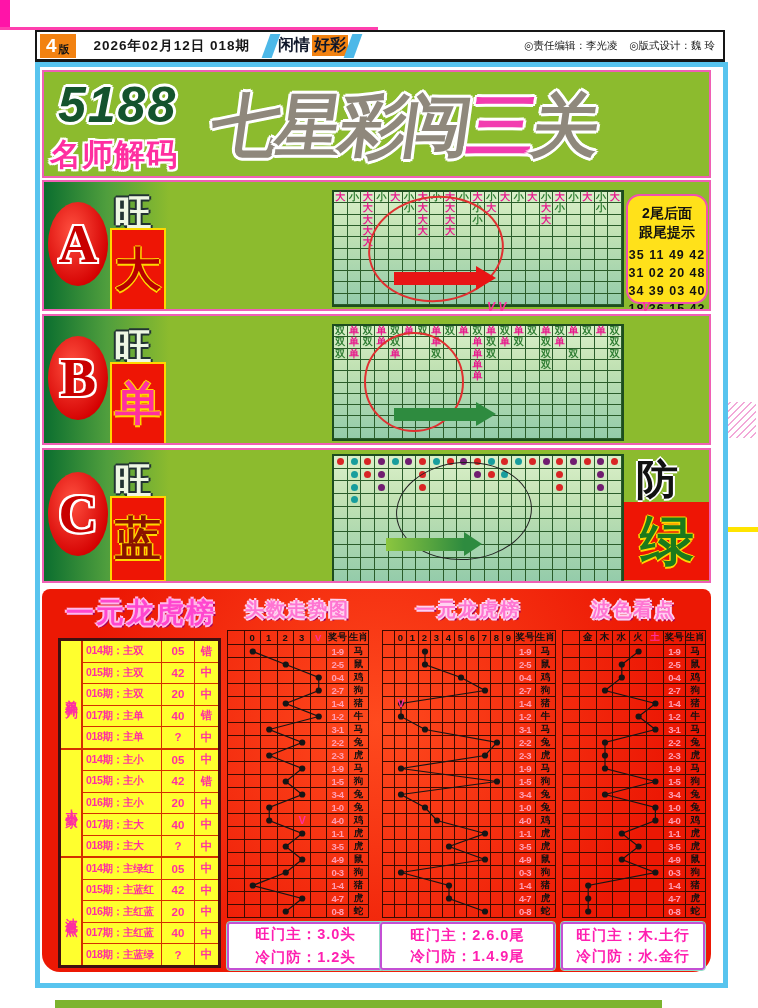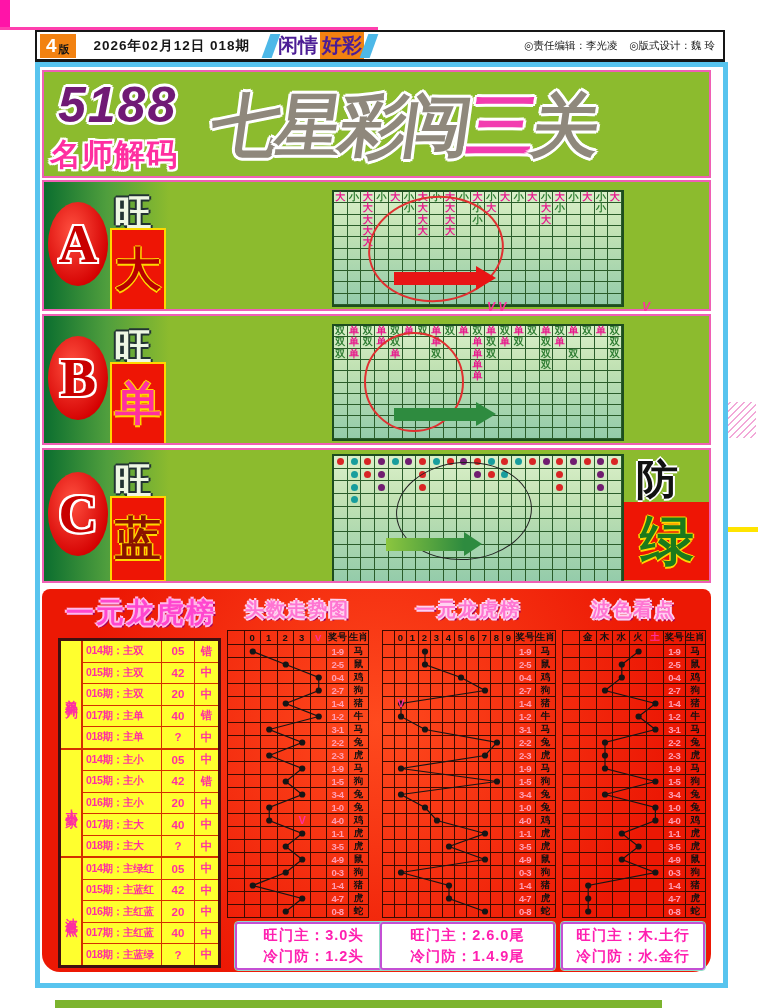--- a/index.html
+++ b/index.html
@@ -10,32 +10,32 @@
   .corner-mag{left:0;top:0;width:10px;height:28px;background:#ff14a8;}
   .top-pink-line{left:0;top:27px;width:378px;height:3px;background:#ff3fae;}
   
   .hdr{left:35px;top:30px;width:686px;height:27px;background:#fff;border:2px solid #161616;border-bottom-width:3px;display:flex;align-items:center;}
   .pageno-box{margin-left:3px;background:#f28211;color:#fff;font-weight:bold;font-size:19px;padding:0 6px 1px 6px;height:23px;display:flex;align-items:flex-end;line-height:22px;}
   .pageno-box .ban{font-size:11px;color:#161616;margin-left:2px;line-height:16px;}
   .paper-name{color:#e00000;font-family:"Liberation Serif","DejaVu Serif",serif;font-weight:bold;font-size:23px;letter-spacing:3px;margin-left:10px;font-style:italic;}
   .date-issue{color:#161616;font-weight:bold;font-size:13.5px;margin-left:18px;letter-spacing:1px;}
   .column-wrap{margin-left:16px;display:flex;align-items:center;position:relative;height:100%;}
   .blue-slash{width:10px;height:24px;background:#4db8e8;transform:skewX(-20deg);}
-  .column-name{font-size:20px;font-weight:bold;color:#4c1d95;font-family:"Liberation Serif","DejaVu Serif",serif;padding:0 2px;}
+  .column-name{font-size:16px;font-weight:bold;color:#0f172a;font-family:"Liberation Serif","DejaVu Serif",serif;padding:0 2px;}
   .column-hot{background:#f28211;}
   .editors{margin-left:auto;margin-right:8px;font-size:10.5px;color:#161616;display:flex;gap:12px;}
   
   .frame{left:35px;top:62px;width:683px;height:916px;border:5px solid #58c4ee;background:#fff;}
   .green-area{left:42px;top:70px;width:669px;height:515px;background:#fff;}
   .panel{position:absolute;left:0;width:669px;background:#8cbb2e;border:2px solid #f05fb5;box-sizing:border-box;}
   .banner{top:0;height:108px;}
   .sec{overflow:hidden;}
   .sec-grad{position:absolute;left:0;top:0;width:125px;height:100%;background:linear-gradient(90deg,#0b6e2f 0%,#4f9e3d 50%,rgba(140,187,46,0) 100%);}
   
-  .code5188{left:14px;top:4px;font-size:50px;font-weight:bold;font-style:italic;color:#701a75;
+  .code5188{left:14px;top:4px;font-size:50px;font-weight:bold;font-style:italic;color:#14532d;
     text-shadow:-3px 0 #fff,3px 0 #fff,0 -3px #fff,0 3px #fff,-2px -2px #fff,2px 2px #fff,-2px 2px #fff,2px -2px #fff;letter-spacing:2px;}
   .mingshi{left:6px;top:62px;font-size:31px;font-weight:bold;color:#ff2fa0;letter-spacing:1px;
     text-shadow:-2px 0 #fff,2px 0 #fff,0 -2px #fff,0 2px #fff,-2px -2px #fff,2px 2px #fff,-2px 2px #fff,2px -2px #fff;}
   .main-title{left:168px;top:4px;height:100px;display:flex;align-items:center;}
   .tch{font-size:68px;font-weight:bold;transform:skewX(-8deg);font-family:"Liberation Serif","DejaVu Serif",serif;
     text-shadow:-3px 0 #fff,3px 0 #fff,0 -3px #fff,0 3px #fff,-2px -2px #fff,2px 2px #fff,-2px 2px #fff,2px -2px #fff;margin-right:-4px;}
   .tch.gray{color:#8f887c;}
   .tch.pink{color:#f23cb0;}
   .badge{left:598px;top:26px;width:70px;height:66px;background:#6fae2a;border:3px dashed #f07800;border-radius:8px;
     display:flex;flex-direction:column;align-items:center;justify-content:center;}
@@ -369,20 +369,28 @@
         <div class="gc"></div>
         <div class="gc"></div>
         <div class="gc"></div>
         <div class="gc"></div>
         <div class="gc"></div>
         <div class="gc"></div>
         <div class="gc"></div>
         <div class="gc"></div>
         <div class="gc"></div>
       </div>
+    <div class="abs ybox" style="left:582px;top:12px;width:82px;height:110px;">
+      <div class="tips-title">2尾后面</div>
+      <div class="tips-title" style="margin-top:0;">跟尾提示</div>
+      <div class="tips-num" style="margin-top:4px;">35 11 49 42</div>
+      <div class="tips-num">31 02 20 48</div>
+      <div class="tips-num">34 39 03 40</div>
+      <div class="tips-num">18 36 15 43</div>
+    </div>
     <div class="abs circ" style="left:324px;top:14px;width:132px;height:102px;border:2px solid #e03030;transform:rotate(-6deg);"></div>
     <div class="abs arrow" style="left:350px;top:84px;">
       <div class="shaft" style="width:82px;background:#e81515;"></div>
       <div class="head" style="border-left:20px solid #e81515;"></div>
     </div>
   </div>
 
   <div class="panel sec" style="top:244px;height:131px;">
     <div class="sec-grad"></div>
     <div class="abs letter-oval" style="left:4px;top:20px;">
@@ -1862,21 +1870,21 @@
       <circle cx="58.800000000000004" cy="202.5" r="3.1" fill="#151515"></circle>
       <circle cx="75.60000000000001" cy="215.5" r="3.1" fill="#151515"></circle>
       <circle cx="58.800000000000004" cy="228.5" r="3.1" fill="#151515"></circle>
       <circle cx="92.4" cy="241.5" r="3.1" fill="#151515"></circle>
       <circle cx="25.200000000000003" cy="254.5" r="3.1" fill="#151515"></circle>
       <circle cx="25.200000000000003" cy="267.5" r="3.1" fill="#151515"></circle>
       <circle cx="25.200000000000003" cy="280.5" r="3.1" fill="#151515"></circle>
     </svg>
   </div>
 
-<div class="abs cfoot" style="left:235px;width:157px;">
+<div class="abs cfoot" style="left:227px;width:157px;justify-content:space-between;">
     <div>旺门主：3.0头</div>
     <div>冷门防：1.2头</div>
   </div>
 <div class="abs cfoot" style="left:380px;width:175px;">
     <div>旺门主：2.6.0尾</div>
     <div>冷门防：1.4.9尾</div>
   </div>
 <div class="abs cfoot" style="left:561px;width:144px;">
     <div>旺门主：木.土行</div>
     <div>冷门防：水.金行</div>

